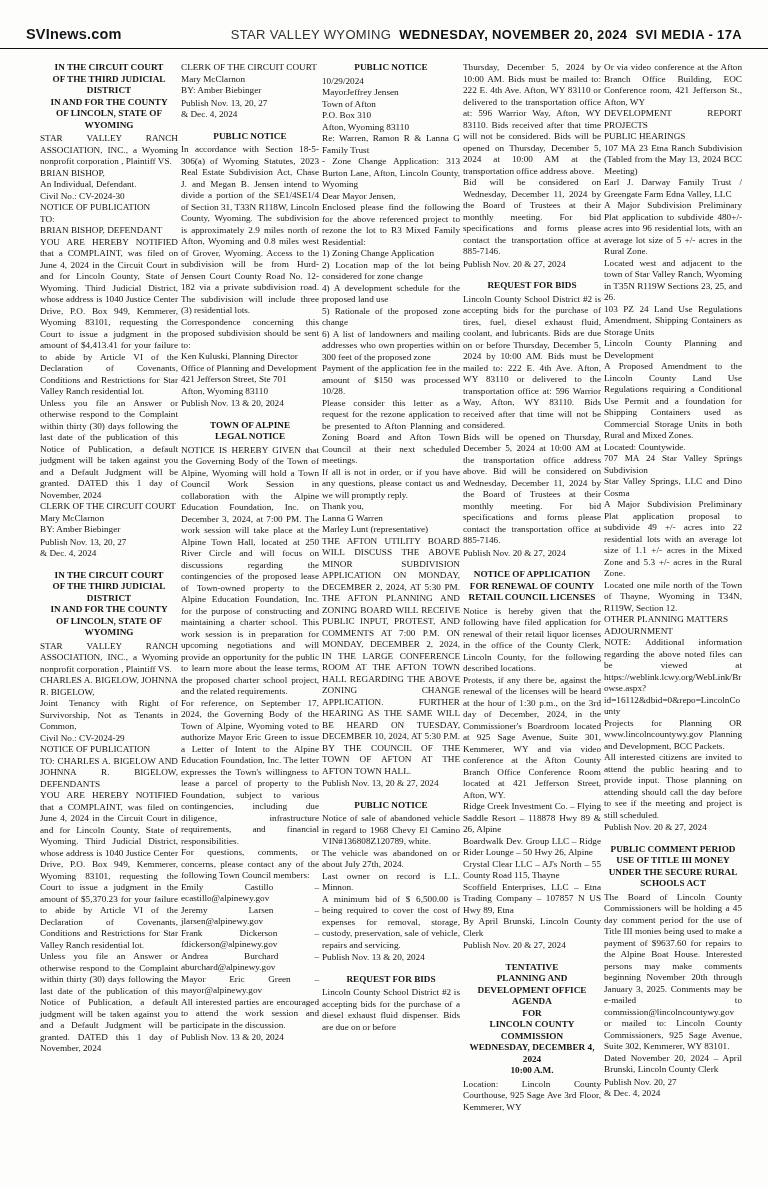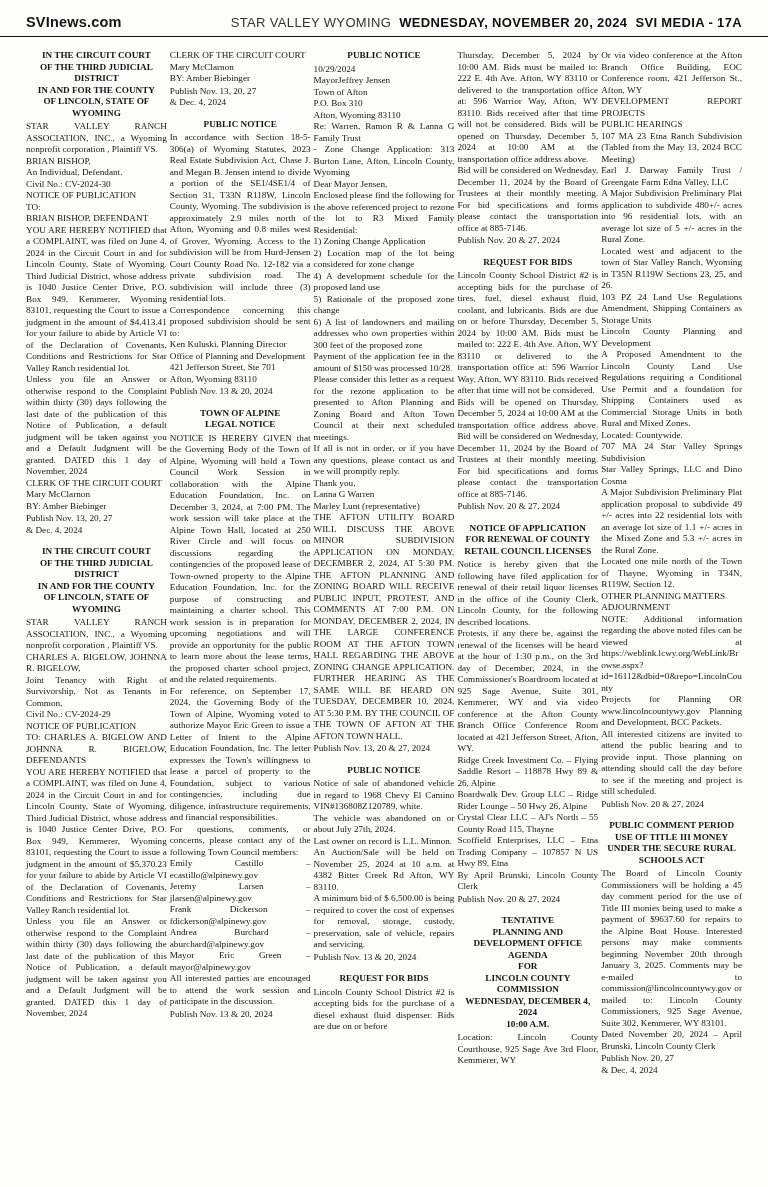--- a/index.html
+++ b/index.html
@@ -11,42 +11,42 @@
     background: #fdfdfc;
     color: #161616;
     font-family: "Liberation Serif", serif;
     overflow: hidden;
     box-sizing: border-box;
   }
   .masthead {
     display: flex;
     justify-content: space-between;
     align-items: flex-end;
-    padding: 14px 26px 6px 26px;
+    padding: 26px 26px 6px 26px;
     border-bottom: 1.5px solid #111;
   }
   .brand {
     font-family: "Liberation Sans", sans-serif;
     font-weight: bold;
     font-size: 14.5px;
     letter-spacing: 0.2px;
   }
   .mast-right {
     font-family: "Liberation Sans", sans-serif;
     font-size: 13px;
     letter-spacing: 0.35px;
     color: #333;
     white-space: nowrap;
   }
   .mast-right .b { font-weight: bold; color: #111; }
   .mast-right span { margin-left: 4px; }
   .columns {
     display: flex;
     gap: 3px;
-    padding: 13px 26px 0 26px;
+    padding: 13px 26px 0 40px;
     box-sizing: border-box;
   }
   .col {
     flex: 1 1 0;
     min-width: 0;
     font-size: 9.2px;
     line-height: 11.5px;
   }
   .blk { margin: 0; overflow-wrap: anywhere; hyphens: auto; }
   .blk.h {
@@ -162,21 +162,20 @@
         <div class="blk p">If all is not in order, or if you have any questions, please contact us and we will promptly reply.</div>
         <div class="blk p">Thank you,</div>
         <div class="blk p">Lanna G Warren</div>
         <div class="blk p">Marley Lunt (representative)</div>
         <div class="blk p">THE AFTON UTILITY BOARD WILL DISCUSS THE ABOVE MINOR SUBDIVISION APPLICATION ON MONDAY, DECEMBER 2, 2024, AT 5:30 PM. THE AFTON PLANNING AND ZONING BOARD WILL RECEIVE PUBLIC INPUT, PROTEST, AND COMMENTS AT 7:00 P.M. ON MONDAY, DECEMBER 2, 2024, IN THE LARGE CONFERENCE ROOM AT THE AFTON TOWN HALL REGARDING THE ABOVE ZONING CHANGE APPLICATION. FURTHER HEARING AS THE SAME WILL BE HEARD ON TUESDAY, DECEMBER 10, 2024, AT 5:30 P.M. BY THE COUNCIL OF THE TOWN OF AFTON AT THE AFTON TOWN HALL.</div>
         <div class="blk pub">Publish Nov. 13, 20 &amp; 27, 2024</div>
         <div class="blk h">PUBLIC NOTICE</div>
         <div class="blk p">Notice of sale of abandoned vehicle in regard to 1968 Chevy El Camino VIN#136808Z120789, white.</div>
         <div class="blk p">The vehicle was abandoned on or about July 27th, 2024.</div>
         <div class="blk p">Last owner on record is L.L. Minnon.</div>
-        <div class="blk p">An Auction/Sale will be held on November 25, 2024 at 10 a.m. at 4382 Bitter Creek Rd Afton, WY 83110.</div>
         <div class="blk p">A minimum bid of $ 6,500.00 is being required to cover the cost of expenses for removal, storage, custody, preservation, sale of vehicle, repairs and servicing.</div>
         <div class="blk pub">Publish Nov. 13 &amp; 20, 2024</div>
         <div class="blk h">REQUEST FOR BIDS</div>
         <div class="blk p">Lincoln County School District #2 is accepting bids for the purchase of a diesel exhaust fluid dispenser. Bids are due on or before</div>
       </div>
       <div class="col">
         <div class="blk p">Thursday, December 5, 2024 by 10:00 AM. Bids must be mailed to: 222 E. 4th Ave. Afton, WY 83110 or delivered to the transportation office at: 596 Warrior Way, Afton, WY 83110. Bids received after that time will not be considered. Bids will be opened on Thursday, December 5, 2024 at 10:00 AM at the transportation office address above.</div>
         <div class="blk p">Bid will be considered on Wednesday, December 11, 2024 by the Board of Trustees at their monthly meeting. For bid specifications and forms please contact the transportation office at 885-7146.</div>
         <div class="blk pub">Publish Nov. 20 &amp; 27, 2024</div>
         <div class="blk h">REQUEST FOR BIDS</div>

